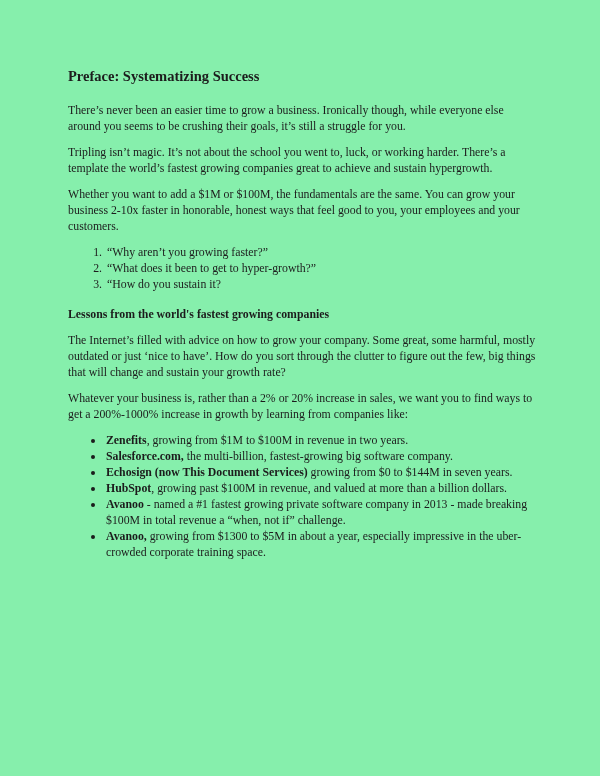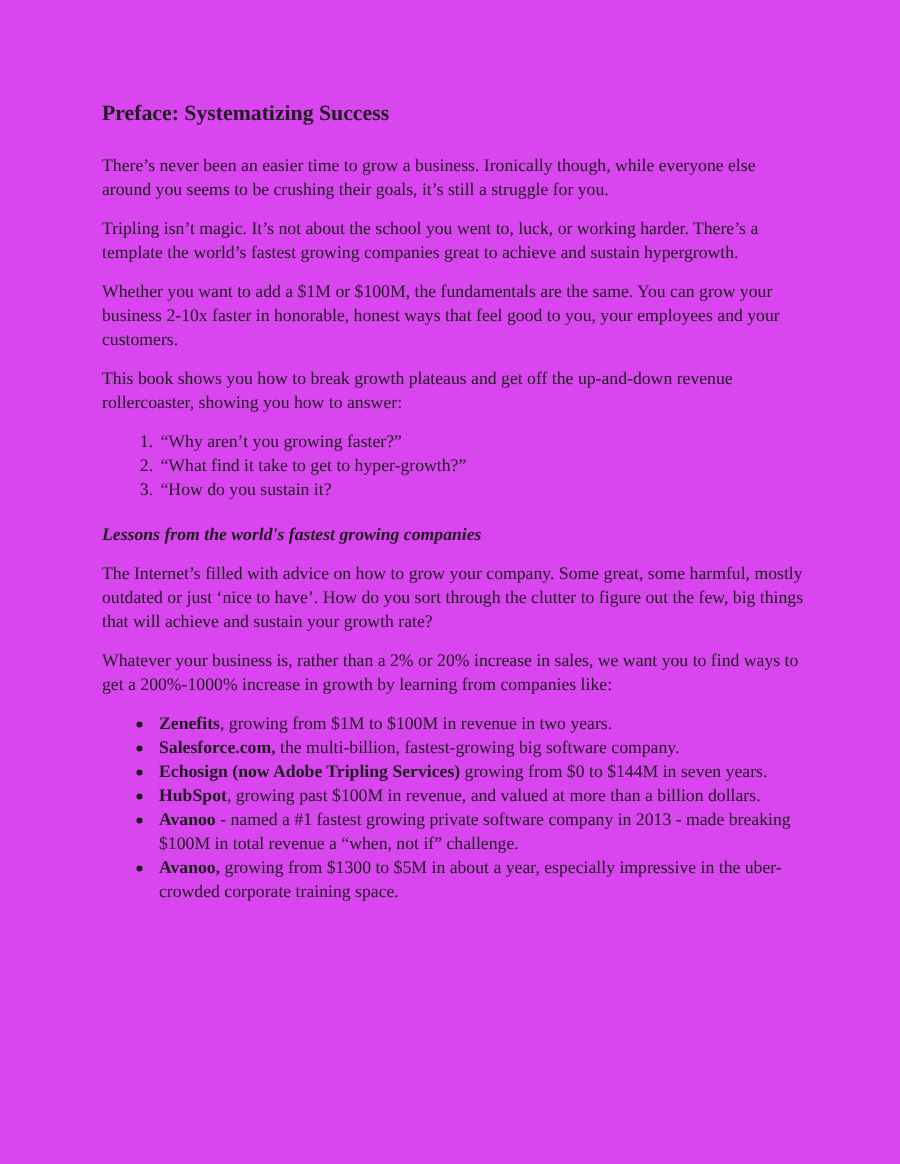--- a/index.html
+++ b/index.html
@@ -7,38 +7,37 @@
     width: 600px;
     height: 776px;
     overflow: hidden;
     font-family: "Liberation Serif", "DejaVu Serif", serif;
     color: #1c1c1c;
   }
   .page {
     box-sizing: border-box;
     width: 600px;
     height: 776px;
-    background: #d946ef;
+    background: #86efac;
     padding: 66px 60px 0 68px;
     font-size: 11.8px;
     line-height: 16px;
   }
   .doc-title {
     font-size: 14.5px;
     line-height: 20px;
     font-weight: bold;
     margin: 0 0 16px 0;
   }
   .para { margin: 0 4px 10px 0; }
   .section-heading {
     font-size: 11.8px;
     line-height: 16px;
     font-weight: bold;
     margin: 14px 0 10px 0;
-    font-style: italic;
   }
   ol.questions {
     margin: 0 0 10px 0;
     padding: 0 0 0 37px;
   }
   ol.questions li { margin: 0; padding-left: 2px; }
   ul.companies {
     margin: 0 0 10px 0;
     padding: 0 0 0 37px;
     list-style-type: disc;
@@ -54,37 +53,36 @@
 
   <h1 class="doc-title">Preface: Systematizing Success</h1>
 
   <p class="para">There’s never been an easier time to grow a business. Ironically though, while everyone else around you seems to be crushing their goals, it’s still a struggle for you.</p>
 
 
   <p class="para">Tripling isn’t magic. It’s not about the school you went to, luck, or working harder. There’s a template the world’s fastest growing companies great to achieve and sustain hypergrowth.</p>
 
   <p class="para">Whether you want to add a $1M or $100M, the fundamentals are the same. You can grow your business 2-10x faster in honorable, honest ways that feel good to you, your employees and your customers.</p>
 
-  <p class="para">This book shows you how to break growth plateaus and get off the up-and-down revenue rollercoaster, showing you how to answer:</p>
 
   <ol class="questions">
     <li>“Why aren’t you growing faster?”</li>
-    <li>“What find it take to get to hyper-growth?”</li>
+    <li>“What does it been to get to hyper-growth?”</li>
     <li>“How do you sustain it?</li>
   </ol>
 
   <h2 class="section-heading">Lessons from the world's fastest growing companies</h2>
 
-  <p class="para">The Internet’s filled with advice on how to grow your company.  Some great, some harmful, mostly outdated or just ‘nice to have’.  How do you sort through the clutter to figure out the few, big things that will achieve and sustain your growth rate?</p>
+  <p class="para">The Internet’s filled with advice on how to grow your company.  Some great, some harmful, mostly outdated or just ‘nice to have’.  How do you sort through the clutter to figure out the few, big things that will change and sustain your growth rate?</p>
 
   <p class="para">Whatever your business is, rather than a 2% or 20% increase in sales, we want you to find ways to get a 200%-1000% increase in growth by learning from companies like:</p>
 
   <ul class="companies">
     <li><b>Zenefits</b><span>, growing from $1M to $100M in revenue in two years.</span></li>
     <li><b>Salesforce.com,</b><span> the multi-billion, fastest-growing big software company.</span></li>
-    <li><b>Echosign (now Adobe Tripling Services)</b><span> growing from $0 to $144M in seven years.</span></li>
+    <li><b>Echosign (now This Document Services)</b><span> growing from $0 to $144M in seven years.</span></li>
     <li><b>HubSpot</b><span>, growing past $100M in revenue, and valued at more than a billion dollars.</span></li>
     <li><b>Avanoo</b><span> - named a #1 fastest growing private software company in 2013 - made breaking $100M in total revenue a “when, not if” challenge.</span></li>
     <li><b>Avanoo,</b><span> growing from $1300 to $5M in about a year, especially impressive in the uber-crowded corporate training space.</span></li>
   </ul>
 
 
 </div>
 
 </body></html>

